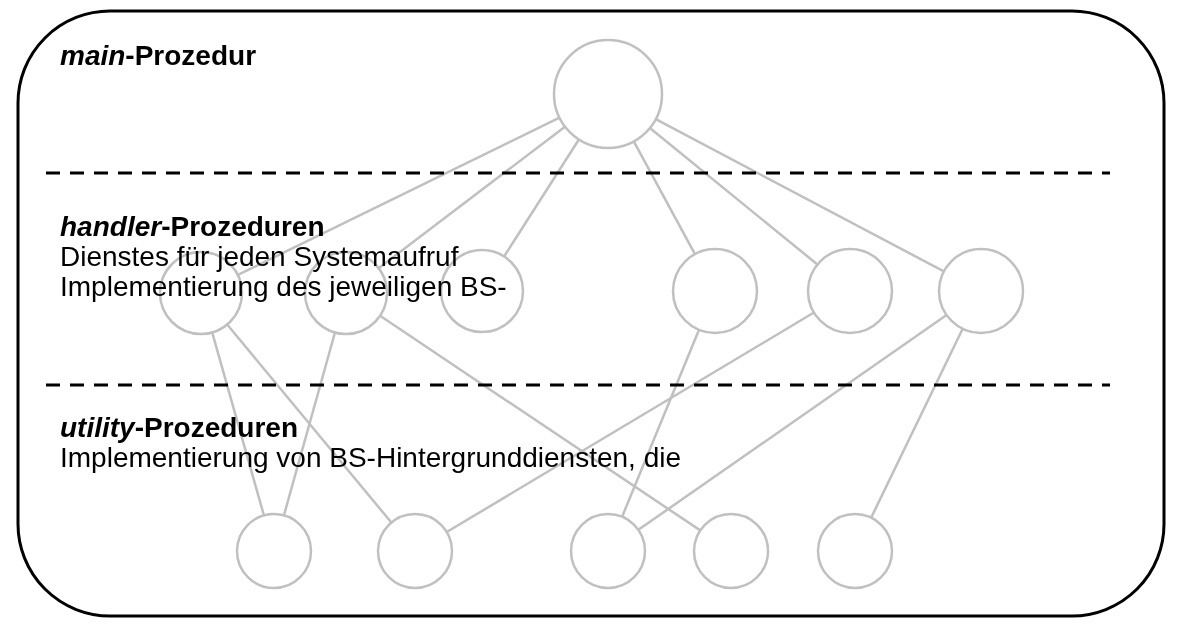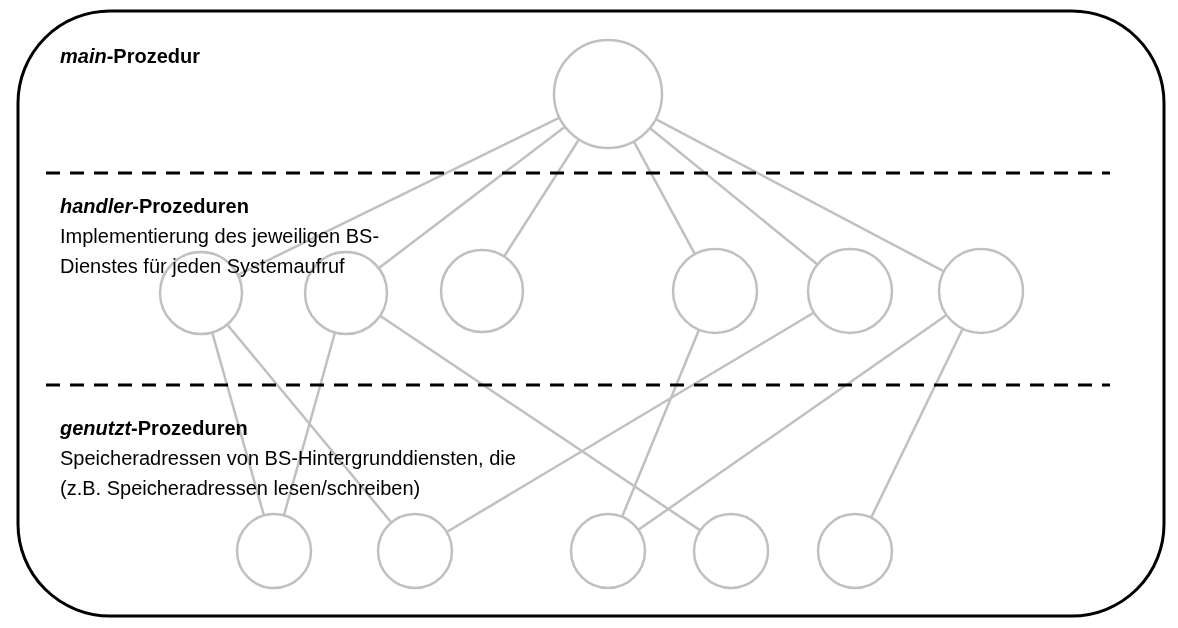--- a/index.html
+++ b/index.html
@@ -19,32 +19,32 @@
     position: absolute;
     left: 0;
     top: 0;
     width: 1178px;
     height: 628px;
   }
   .text-block {
     position: absolute;
     left: 60px;
     color: #000000;
-    font-size: 20px;
+    font-size: 28px;
     line-height: 30px;
     white-space: nowrap;
   }
   .block-title {
     font-weight: bold;
   }
   .block-title .term {
     font-style: italic;
   }
   #block-main    { top: 41px;  }
-  #block-handler { top: 191px; }
+  #block-handler { top: 212px; }
   #block-utility { top: 413px; }
 </style>
 </head>
 <body>
 
 <div id="stage">
 
   <svg id="diagram-svg" xmlns="http://www.w3.org/2000/svg" viewBox="0 0 1178 628">
       <rect x="18" y="11" width="1146" height="605" rx="92" ry="92" fill="none" stroke="#000000" stroke-width="3"></rect>
       <line x1="559.4882896968082" y1="117.7194848902584" x2="237.83296523020118" y2="274.9907614722112" stroke="#c0c0c0" stroke-width="2.5"></line>
@@ -76,23 +76,22 @@
       <circle cx="731" cy="551" r="37" fill="none" stroke="#c0c0c0" stroke-width="2.5"></circle>
       <circle cx="855" cy="551" r="37" fill="none" stroke="#c0c0c0" stroke-width="2.5"></circle>
     </svg>
 
   <div class="text-block" id="block-main">
     <div class="block-title"><span class="term">main</span><span>-Prozedur</span></div>
   </div>
 
   <div class="text-block" id="block-handler">
     <div class="block-title"><span class="term">handler</span><span>-Prozeduren</span></div>
+    <div>Dienstes für jeden Systemaufruf</div>
     <div>Implementierung des jeweiligen BS-</div>
-    <div>Dienstes für jeden Systemaufruf</div>
   </div>
 
   <div class="text-block" id="block-utility">
-    <div class="block-title"><span class="term">genutzt</span><span>-Prozeduren</span></div>
-    <div>Speicheradressen von BS-Hintergrunddiensten, die</div>
-    <div>(z.B. Speicheradressen lesen/schreiben)</div>
+    <div class="block-title"><span class="term">utility</span><span>-Prozeduren</span></div>
+    <div>Implementierung von BS-Hintergrunddiensten, die</div>
   </div>
 
 </div>
 
 </body></html>

